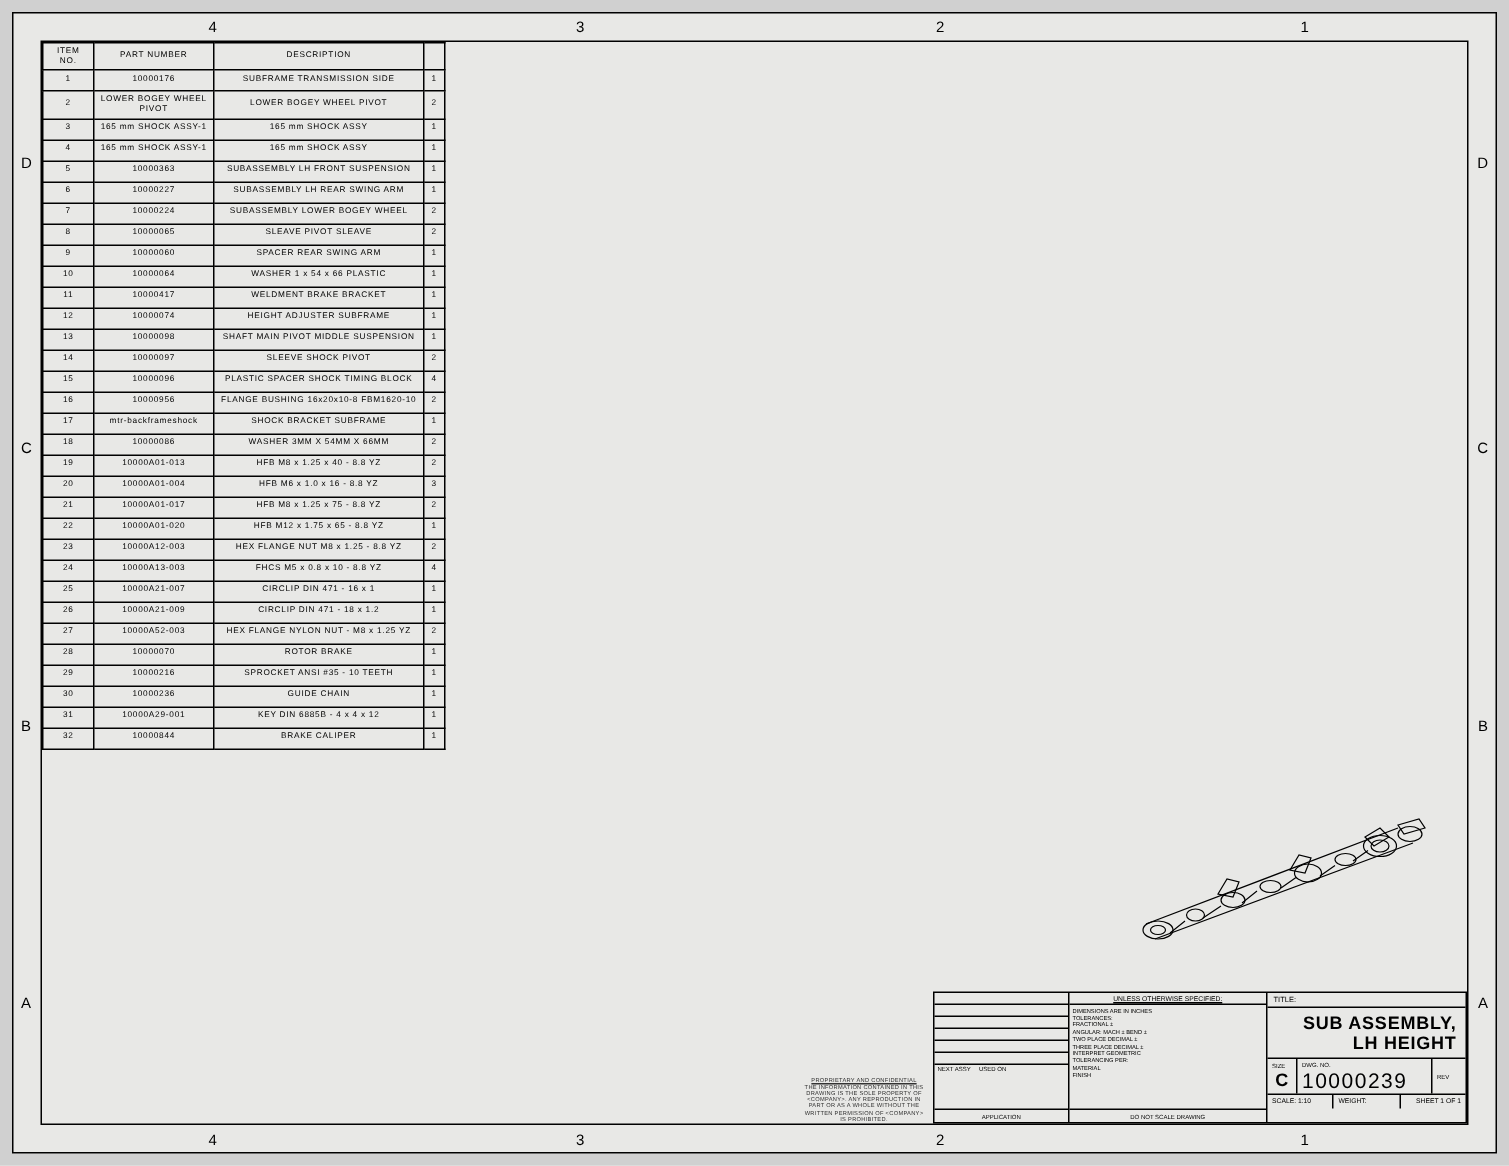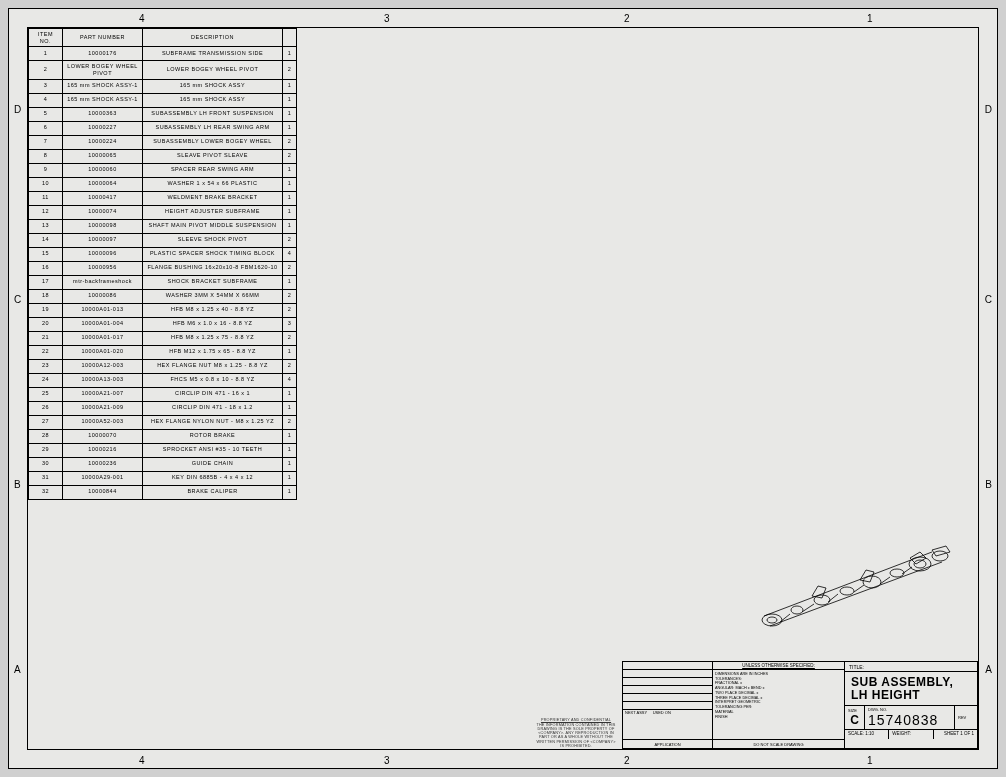--- a/index.html
+++ b/index.html
@@ -87,20 +87,21 @@
     padding: 0 2px;
     min-height: 0;
   }
   .tb-row:last-child { border-bottom: none; }
   .tb-title {
     font-size: 12px;
     font-weight: bold;
     padding: 4px 6px;
     letter-spacing: 0.5px;
     line-height: 1.05;
+    text-align: right;
   }
   .tb-dwg-row {
     display: flex;
     border-top: 1px solid #000;
     height: 24px;
   }
   .tb-dwg-row > div {
     border-right: 1px solid #000;
     padding: 1px 3px;
     display: flex;
@@ -438,21 +439,21 @@
         <div>SUB ASSEMBLY,</div>
         <div>LH HEIGHT</div>
       </div>
       <div class="tb-dwg-row">
         <div style="width:20px;">
           <span class="tb-lbl">SIZE</span>
           <span class="tb-big">C</span>
         </div>
         <div style="flex:1;">
           <span class="tb-lbl">DWG.  NO.</span>
-          <span class="tb-dwg-no">15740838</span>
+          <span class="tb-dwg-no">10000239</span>
         </div>
         <div style="width:22px;">
           <span class="tb-lbl">REV</span>
           <span class="tb-big"></span>
         </div>
       </div>
       <div class="tb-footer">
         <div>SCALE: 1:10</div>
         <div>WEIGHT:</div>
         <div>SHEET 1 OF 1</div>

